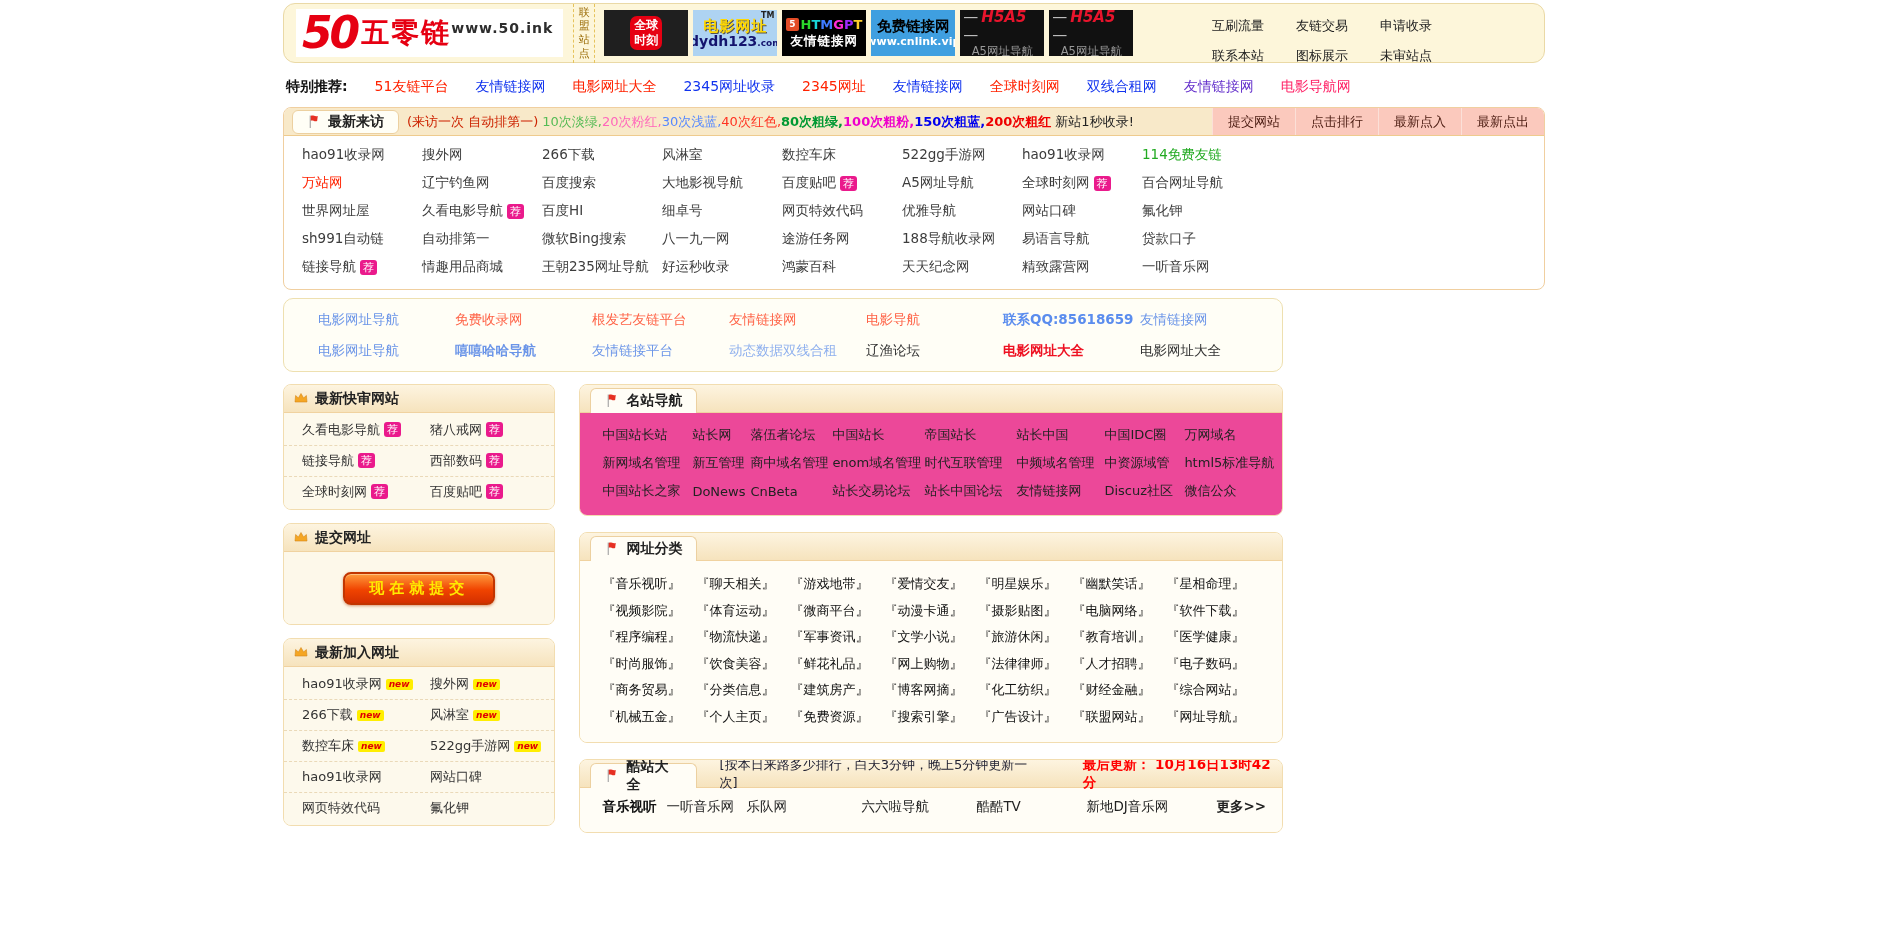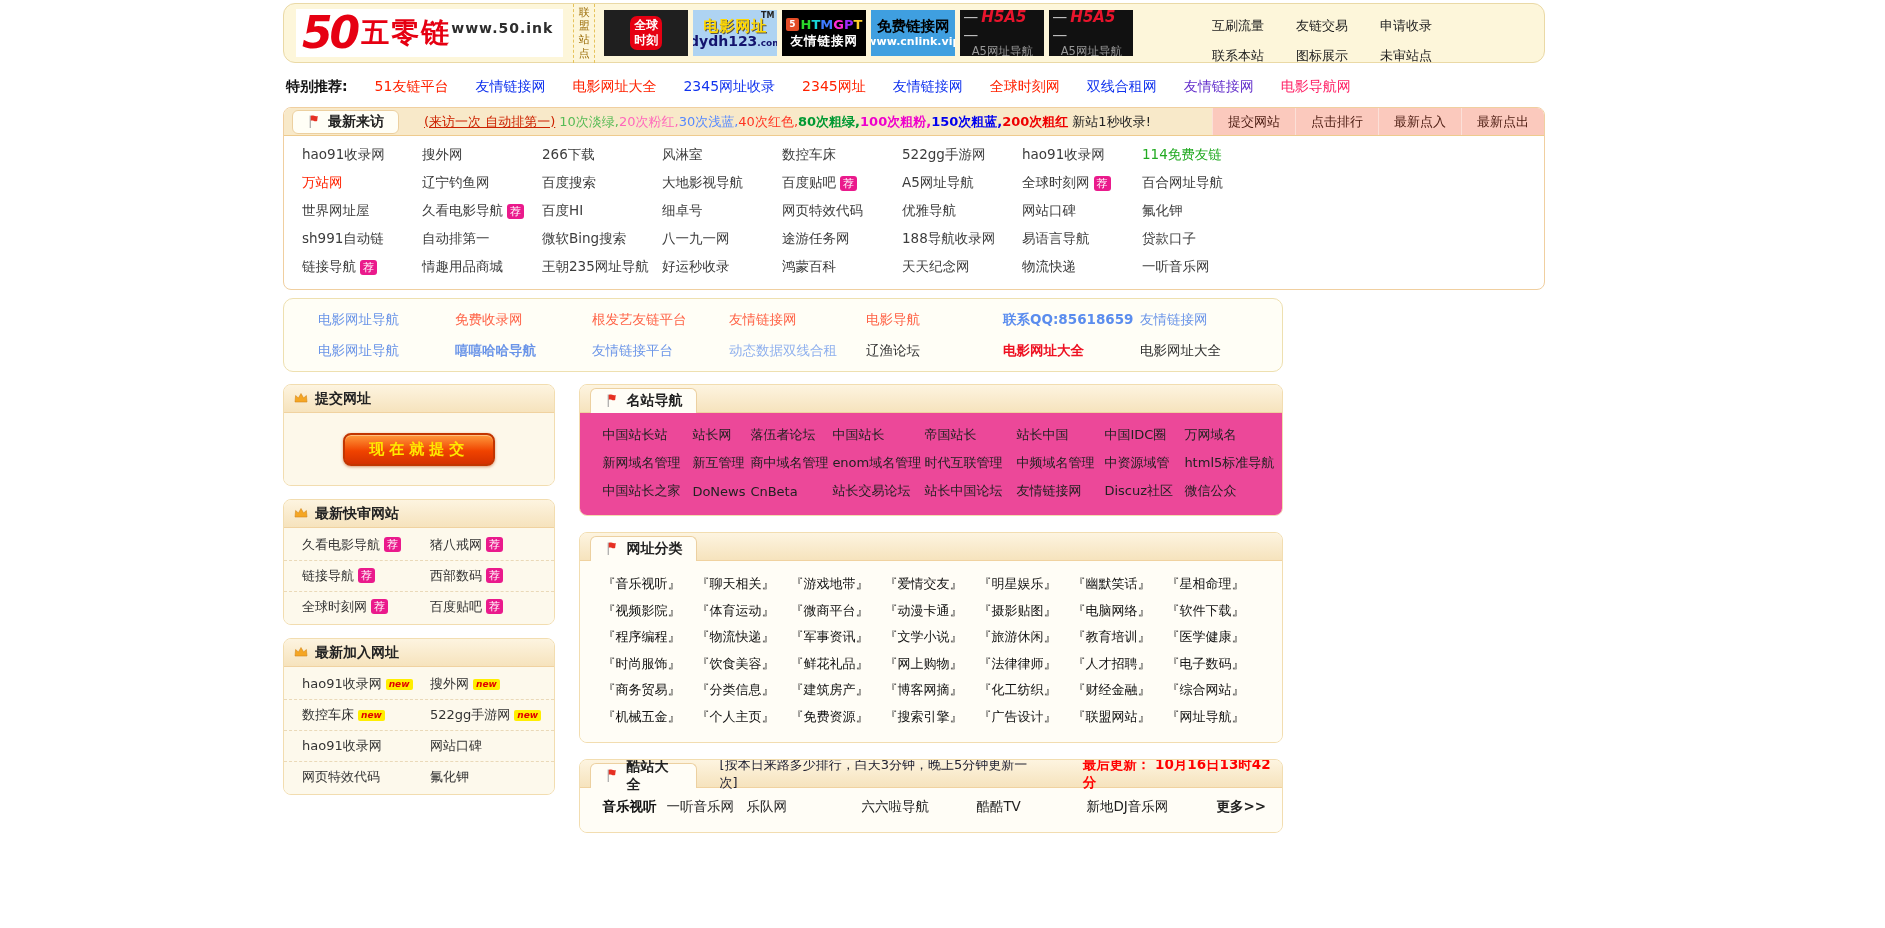--- a/index.html
+++ b/index.html
@@ -47,21 +47,21 @@
   
   .special { display:flex; gap:27px; padding:15px 0 11px 3px; font-size:14px; align-items:center; white-space:nowrap; }
   .special-label { font-weight:bold; color:#111; }
 
   
   .visits-box { border:1px solid #f0cfa0; border-radius:8px; background:#fff; overflow:hidden; }
   .visits-hd { background:#f8e9c9; border-bottom:1px solid #eecb8e; display:flex; align-items:center;
                height:28px; padding-left:8px; white-space:nowrap; }
   .tab { display:flex; align-items:center; gap:6px; background:#fffef6; border:1px solid #ecd0a0;
          border-radius:6px; padding:2px 14px; font-weight:bold; font-size:14px; color:#222; }
-  .visits-note { color:#cc2200; font-size:13px; margin-left:25px;text-decoration:underline; }
+  .visits-note { color:#cc2200; font-size:13px; margin-left:8px; }
   .legend { font-size:13px; margin-left:4px; }
   .visits-tail { color:#222; font-size:13px; margin-left:4px; }
   .hd-btns { margin-left:auto; display:flex; height:100%; }
   .hd-btn { background:#fbc9bd; color:#4a1a10; font-size:13px; padding:0 15px; display:flex;
             align-items:center; border-left:1px solid #fbe0d8; }
   .visits-grid { display:grid; grid-template-columns:repeat(8,120px); padding:5px 0 8px 18px; }
   .visits-grid .lnk { height:28px; display:flex; align-items:center; font-size:13.5px; color:#3c3c3c; white-space:nowrap; }
 
   
   .friend-box { margin-top:8px; width:1000px; background:#fffef6; border:1px solid #eee0b0; border-radius:10px; padding:5px 0; }
@@ -227,21 +227,21 @@
         <span class="lnk">途游任务网</span>
         <span class="lnk">188导航收录网</span>
         <span class="lnk">易语言导航</span>
         <span class="lnk">贷款口子</span>
         <span class="lnk">链接导航<i class="bj">荐</i></span>
         <span class="lnk">情趣用品商城</span>
         <span class="lnk">王朝235网址导航</span>
         <span class="lnk">好运秒收录</span>
         <span class="lnk">鸿蒙百科</span>
         <span class="lnk">天天纪念网</span>
-        <span class="lnk">物流快递</span>
+        <span class="lnk">精致露营网</span>
         <span class="lnk">一听音乐网</span>
       </div>
   </div>
 
   <div class="friend-box">
     <div class="friend-grid" id="friendgrid">
         <span class="lnk" style="color: rgb(107, 149, 232);">电影网址导航</span>
         <span class="lnk" style="color: rgb(255, 99, 71);">免费收录网</span>
         <span class="lnk" style="color: rgb(255, 99, 71);">根发艺友链平台</span>
         <span class="lnk" style="color: rgb(255, 99, 71);">友情链接网</span>
@@ -262,65 +262,69 @@
 
     <div class="left-col">
 
       <div class="box">
         <div class="box-hd">
           <span>
             <svg width="14" height="12" viewBox="0 0 14 12">
                 <path d="M1 10 L1.6 3.5 L4.4 6 L7 1.5 L9.6 6 L12.4 3.5 L13 10 Z" fill="#f5a623" stroke="#d4881c" stroke-width="0.6"></path>
               </svg>
           </span>
-          <span>提交网址</span>
-        </div>
-        <div class="submit-body">
-          <button class="submit-btn">现在就提交</button>
-        </div>
+          <span>最新快审网站</span>
+        </div>
+        <div class="tc-rows" id="fastrows">
+            <div class="tc-row">
+              <span class="lnk">久看电影导航<i class="bj">荐</i></span>
+              <span class="lnk">猪八戒网<i class="bj">荐</i></span>
+            </div>
+            <div class="tc-row">
+              <span class="lnk">链接导航<i class="bj">荐</i></span>
+              <span class="lnk">西部数码<i class="bj">荐</i></span>
+            </div>
+            <div class="tc-row">
+              <span class="lnk">全球时刻网<i class="bj">荐</i></span>
+              <span class="lnk">百度贴吧<i class="bj">荐</i></span>
+            </div>
+          </div>
       </div>
 
       <div class="box">
         <div class="box-hd">
           <span>
             <svg width="14" height="12" viewBox="0 0 14 12">
                 <path d="M1 10 L1.6 3.5 L4.4 6 L7 1.5 L9.6 6 L12.4 3.5 L13 10 Z" fill="#f5a623" stroke="#d4881c" stroke-width="0.6"></path>
               </svg>
           </span>
-          <span>最新快审网站</span>
-        </div>
-        <div class="tc-rows" id="fastrows">
-            <div class="tc-row">
-              <span class="lnk">久看电影导航<i class="bj">荐</i></span>
-              <span class="lnk">猪八戒网<i class="bj">荐</i></span>
-            </div>
-            <div class="tc-row">
-              <span class="lnk">链接导航<i class="bj">荐</i></span>
-              <span class="lnk">西部数码<i class="bj">荐</i></span>
-            </div>
-            <div class="tc-row">
-              <span class="lnk">全球时刻网<i class="bj">荐</i></span>
-              <span class="lnk">百度贴吧<i class="bj">荐</i></span>
-            </div>
-          </div>
+          <span>提交网址</span>
+        </div>
+        <div class="submit-body">
+          <button class="submit-btn">现在就提交</button>
+        </div>
       </div>
 
       <div class="box">
         <div class="box-hd">
           <span>
             <svg width="14" height="12" viewBox="0 0 14 12">
                 <path d="M1 10 L1.6 3.5 L4.4 6 L7 1.5 L9.6 6 L12.4 3.5 L13 10 Z" fill="#f5a623" stroke="#d4881c" stroke-width="0.6"></path>
               </svg>
           </span>
           <span>最新加入网址</span>
         </div>
         <div class="tc-rows" id="newrows">
             <div class="tc-row">
               <span class="lnk">hao91收录网<i class="bn">new</i></span>
               <span class="lnk">搜外网<i class="bn">new</i></span>
+            </div>
+            <div class="tc-row">
+              <span class="lnk">266下载<i class="bn">new</i></span>
+              <span class="lnk">风淋室<i class="bn">new</i></span>
             </div>
             <div class="tc-row">
               <span class="lnk">数控车床<i class="bn">new</i></span>
               <span class="lnk">522gg手游网<i class="bn">new</i></span>
             </div>
             <div class="tc-row">
               <span class="lnk">hao91收录网</span>
               <span class="lnk">网站口碑</span>
             </div>
             <div class="tc-row">

